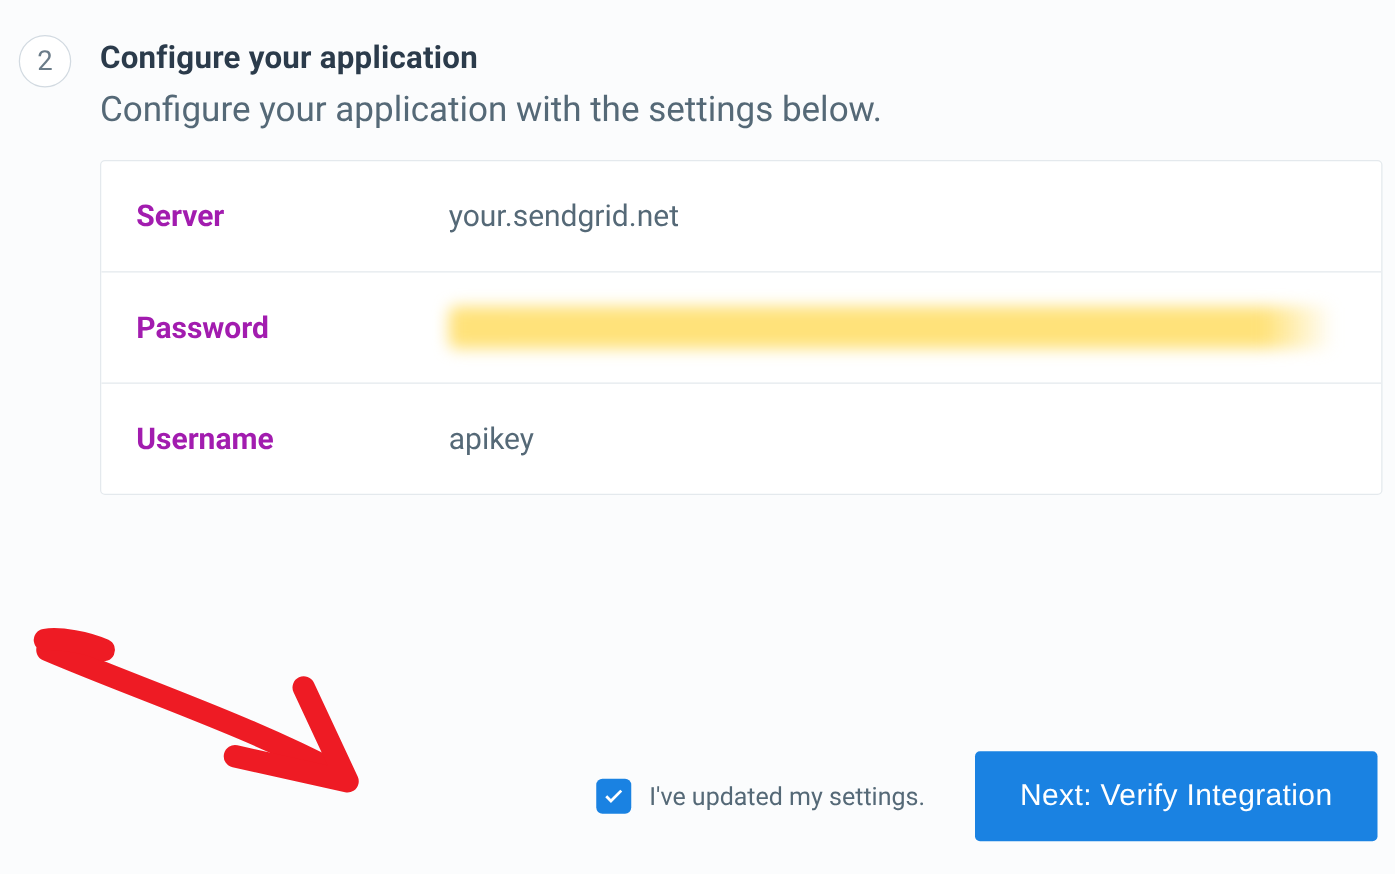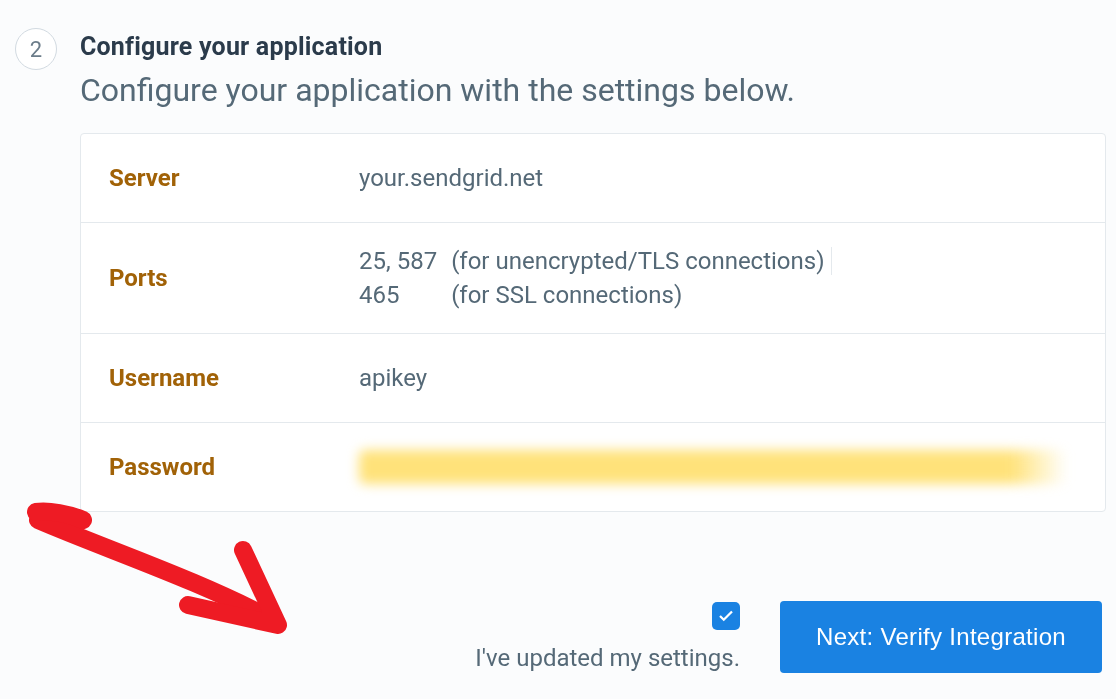--- a/index.html
+++ b/index.html
@@ -39,21 +39,21 @@
     color:#6b7c89;
   }
   .page-title{
     font-size:25px;
     font-weight:700;
     color:#2b3b4b;
     margin:2px 0 10px 0;
     letter-spacing:.2px;
   }
   .page-subtitle{
-    font-size:32px;
+    font-size:28px;
     color:var(--ink-soft);
     margin:0 0 24px 0;
   }
   .table{
     border:1px solid var(--line);
     border-radius:4px;
     background:#fff;
     overflow:hidden;
   }
   .row{
@@ -63,21 +63,21 @@
     padding:0 28px;
     border-top:1px solid var(--line);
     font-size:24px;
   }
   .row:first-child{border-top:none;}
   .row.ports{min-height:110px;}
   .label{
     width:250px;
     flex:0 0 250px;
     font-weight:700;
-    color:#a16207;
+    color:#a21caf;
   }
   .value{
     flex:1;
     color:var(--ink-soft);
   }
   .ports-grid{
     display:grid;
     grid-template-columns:auto 1fr;
     column-gap:14px;
     row-gap:6px;
@@ -99,25 +99,24 @@
     left:0;right:10px;
     bottom:26px;
     display:flex;
     align-items:center;
     justify-content:flex-end;
     gap:40px;
     padding-right:4px;
   }
   .check-wrap{
     display:flex;
-    align-items:flex-end;
+    align-items:center;
     gap:14px;
-    font-size:24px;
+    font-size:20px;
     color:var(--ink-soft);
-    flex-direction:column;
   }
   .chk{
     width:28px;height:28px;
     border-radius:5px;
     background:var(--accent);
     display:flex;align-items:center;justify-content:center;
     cursor:pointer;
   }
   .chk svg{width:18px;height:18px;stroke:#fff;stroke-width:3;fill:none;}
   .btn{
@@ -157,38 +156,29 @@
   <h1 class="page-title">Configure your application</h1>
   <p class="page-subtitle">Configure your application with the settings below.</p>
 
   <div class="table">
 
     <div class="row">
       <div class="label">Server</div>
       <div class="value">your.sendgrid.net</div>
     </div>
 
-    <div class="row ports">
-      <div class="label">Ports</div>
-      <div class="ports-grid">
-        <span>25, 587</span>
-        <span class="desc line2">(for unencrypted/TLS connections)</span>
-        <span>465</span>
-        <span class="desc">(for SSL connections)</span>
-      </div>
+
+    <div class="row">
+      <div class="label">Password</div>
+      <div class="pw-blur"></div>
     </div>
 
     <div class="row">
       <div class="label">Username</div>
       <div class="value">apikey</div>
-    </div>
-
-    <div class="row">
-      <div class="label">Password</div>
-      <div class="pw-blur"></div>
     </div>
 
   </div>
 </div>
 
 <div class="footer">
   <label class="check-wrap">
     <span class="chk">
       <svg viewBox="0 0 24 24">
           <path d="M4 12l5 5L20 6"></path>

